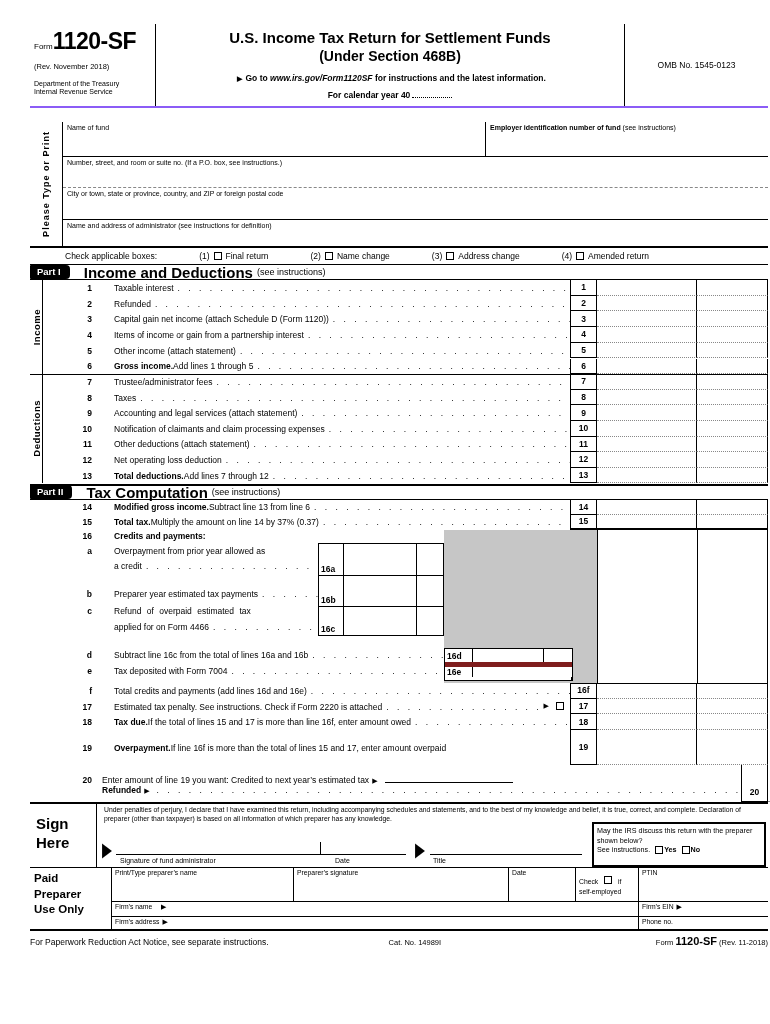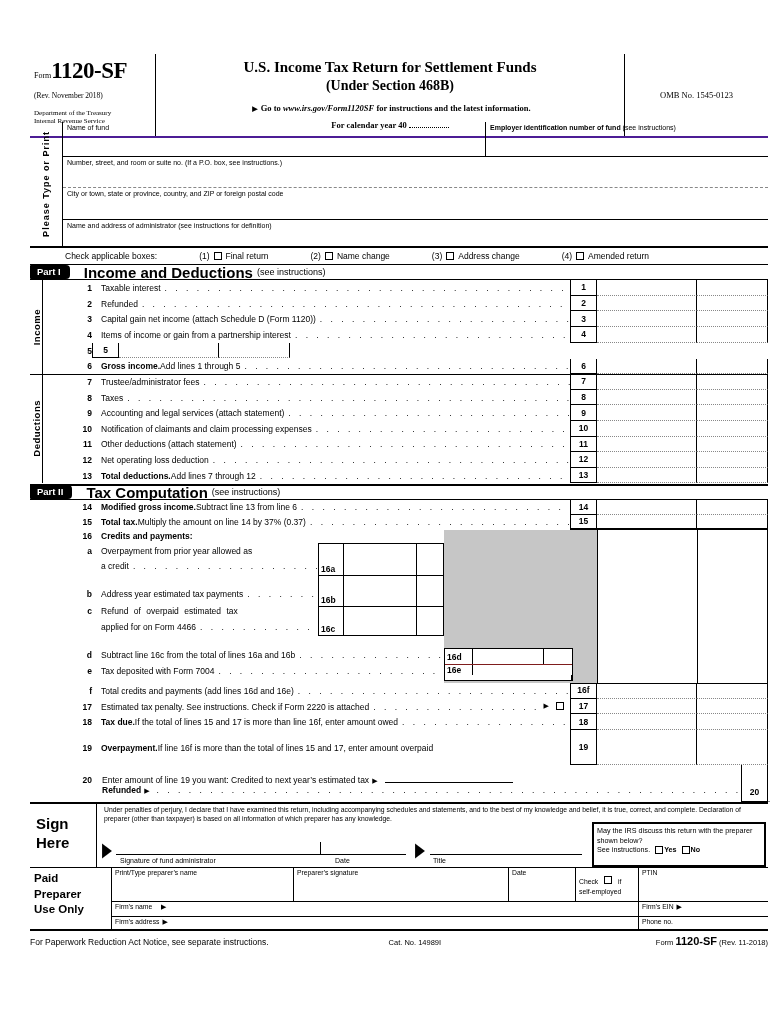--- a/index.html
+++ b/index.html
@@ -1,20 +1,20 @@
 <!DOCTYPE html>
 <html><head>
 <meta charset="utf-8">
 <style>
   * { margin:0; padding:0; box-sizing:border-box; }
   body { background:#fff; font-family:"Liberation Sans", sans-serif; color:#000; }
   .page { position:relative; width:770px; height:1024px; background:#fff; overflow:hidden; }
 
   
-  .hdr { position:absolute; left:30px; top:54px; width:738px; height:84px; border-bottom:2px solid #4c1d95; display:flex;font-family:Liberation Serif, serif; }
+  .hdr { position:absolute; left:30px; top:24px; width:738px; height:84px; border-bottom:2px solid #8b5cf6; display:flex; }
   .hdr-left { width:125px; padding:4px 2px 2px 4px; }
   .hdr-mid { width:470px; border-left:1.5px solid #000; border-right:1.5px solid #000; text-align:center; padding-top:5px; }
   .hdr-right { flex:1; display:flex; align-items:center; justify-content:center; font-size:8.5px; }
   .form-word { font-size:8px; }
   .form-num { font-size:23px; font-weight:bold; letter-spacing:-0.5px; }
   .rev { font-size:7.5px; margin-top:7px; }
   .agency { font-size:7px; margin-top:9px; line-height:1.2; }
   .title1 { font-size:15px; font-weight:bold; }
   .title2 { font-size:14px; font-weight:bold; margin-top:2px; }
   .goto { font-size:8.5px; font-weight:bold; margin-top:9px; }
@@ -43,21 +43,21 @@
 
   
   .pbar { position:absolute; left:30px; width:738px; height:16px; border-top:1.5px solid #000; border-bottom:1.5px solid #000; display:flex; align-items:center; }
   .badge { background:#000; color:#fff; font-weight:bold; font-size:9.5px; padding:1px 9px 2px 7px; border-radius:1px 4px 4px 1px; margin-right:14px; }
   .ptitle { font-weight:bold; font-size:15px; }
   .pnote { font-size:9px; margin-left:4px; }
 
   
   .frow { position:absolute; left:30px; width:738px; display:flex; align-items:center; font-size:8.5px; }
   .ln { width:62px; text-align:right; font-weight:bold; flex:none; }
-  .lbl { flex:1; margin-left:9px; display:flex; align-items:flex-start; white-space:nowrap; overflow:hidden; }
+  .lbl { flex:1; margin-left:22px; display:flex; align-items:flex-start; white-space:nowrap; overflow:hidden; }
   .lbl b { font-weight:bold; }
   .dots { flex:1; overflow:hidden; white-space:nowrap; letter-spacing:3px; margin-left:4px; min-width:6px; }
   .dots::after { content:". . . . . . . . . . . . . . . . . . . . . . . . . . . . . . . . . . . . . . . . . . . . . . . . . . . . . . ."; }
   .ncol { width:27px; border-left:1px solid #000; border-right:1px solid #000; border-bottom:1px solid #000; display:flex; align-items:center; justify-content:center; font-weight:bold; align-self:stretch; flex:none; }
   .acol { width:100px; border-right:1px solid #000; border-bottom:1px dotted #888; align-self:stretch; flex:none; }
   .ccol { width:71px; border-right:1px solid #000; border-bottom:1px dotted #888; align-self:stretch; flex:none; }
   .end .ncol, .end .acol, .end .ccol { border-bottom:2px solid #000; }
   .hline { position:absolute; left:30px; width:738px; border-top:1px solid #000; }
   .hline2 { position:absolute; left:570px; width:198px; border-top:1px solid #000; }
   .sidebar { position:absolute; left:30px; width:13px; border-right:1px solid #000; display:flex; align-items:center; justify-content:center; }
@@ -70,21 +70,21 @@
   .cv2 { position:absolute; left:667px; top:0; height:153px; border-left:1px solid #000; }
   .cv3 { position:absolute; left:737px; top:0; height:153px; border-left:1px solid #000; }
   .ctext { position:absolute; left:0; display:flex; align-items:baseline; white-space:nowrap; overflow:hidden; }
   .abcbox { position:absolute; left:288px; top:13px; width:126px; height:93px; border:1px solid #000; display:flex; flex-direction:column; }
   .abcrow { display:flex; border-bottom:1px solid #000; }
   .abcrow:last-child { border-bottom:none; }
   .abclab { width:25px; border-right:1px solid #000; font-weight:bold; display:flex; align-items:flex-end; padding:0 1px 1px 2px; font-size:8.5px; }
   .abcamt { flex:1; border-right:1px solid #000; }
   .abccents { width:26px; }
   .debox { position:absolute; left:414px; top:118px; width:129px; height:33px; background:#fff; border:1px solid #000; display:flex; flex-direction:column; }
-  .derow { flex:1; display:flex; border-bottom:1px solid #7f1d1d; }
+  .derow { flex:1; display:flex; border-bottom:5px solid #7f1d1d; }
   .derow:last-child { border-bottom:none;flex-direction:column; }
   .delab { width:28px; border-right:1px solid #000; font-weight:bold; display:flex; align-items:center; padding-left:2px; font-size:8.5px; }
   .deamt { flex:1; border-right:1px solid #000; }
   .decents { width:28px; }
   .arr { font-size:7px; margin:0 3px; flex:none; }
 
   
   .l20left { flex:1; display:flex; flex-direction:column; justify-content:space-between; padding:3px 0 2px 0; }
   .l20line { display:flex; align-items:baseline; white-space:nowrap; overflow:hidden; }
   .credline { display:inline-block; width:128px; border-bottom:1px solid #000; height:9px; margin-left:4px; flex:none; }
@@ -238,20 +238,24 @@
       <div class="lbl">
         <span>Items of income or gain from a partnership interest</span>
         <span class="dots"></span>
       </div>
       <div class="ncol">4</div>
       <div class="acol"></div>
       <div class="ccol"></div>
     </div>
   <div class="frow" style="top:342.8px;height:15.7px">
       <div class="ln">5</div>
+      <div class="lbl">
+        <span>Other income (attach statement)</span>
+        <span class="dots"></span>
+      </div>
       <div class="ncol">5</div>
       <div class="acol"></div>
       <div class="ccol"></div>
     </div>
   <div class="frow" style="top:358.5px;height:15.7px">
       <div class="ln">6</div>
       <div class="lbl">
         <b>Gross income.</b>
         <span> Add lines 1 through 5</span>
         <span class="dots"></span>
@@ -384,21 +388,21 @@
     <div class="ctext" style="top:31px;width:288px">
         <span class="ln"></span>
         <span class="lbl">
           <span>a credit</span>
           <span class="dots"></span>
         </span>
       </div>
     <div class="ctext" style="top:59px;width:288px">
         <span class="ln">b</span>
         <span class="lbl">
-          <span>Address year estimated tax payments</span>
+          <span>Preparer year estimated tax payments</span>
           <span class="dots"></span>
         </span>
       </div>
     <div class="ctext" style="top:76px;width:288px">
         <span class="ln">c</span>
         <span class="lbl" style="word-spacing:3px">
           <span>Refund of overpaid estimated tax</span>
         </span>
       </div>
     <div class="ctext" style="top:91.5px;width:288px">

